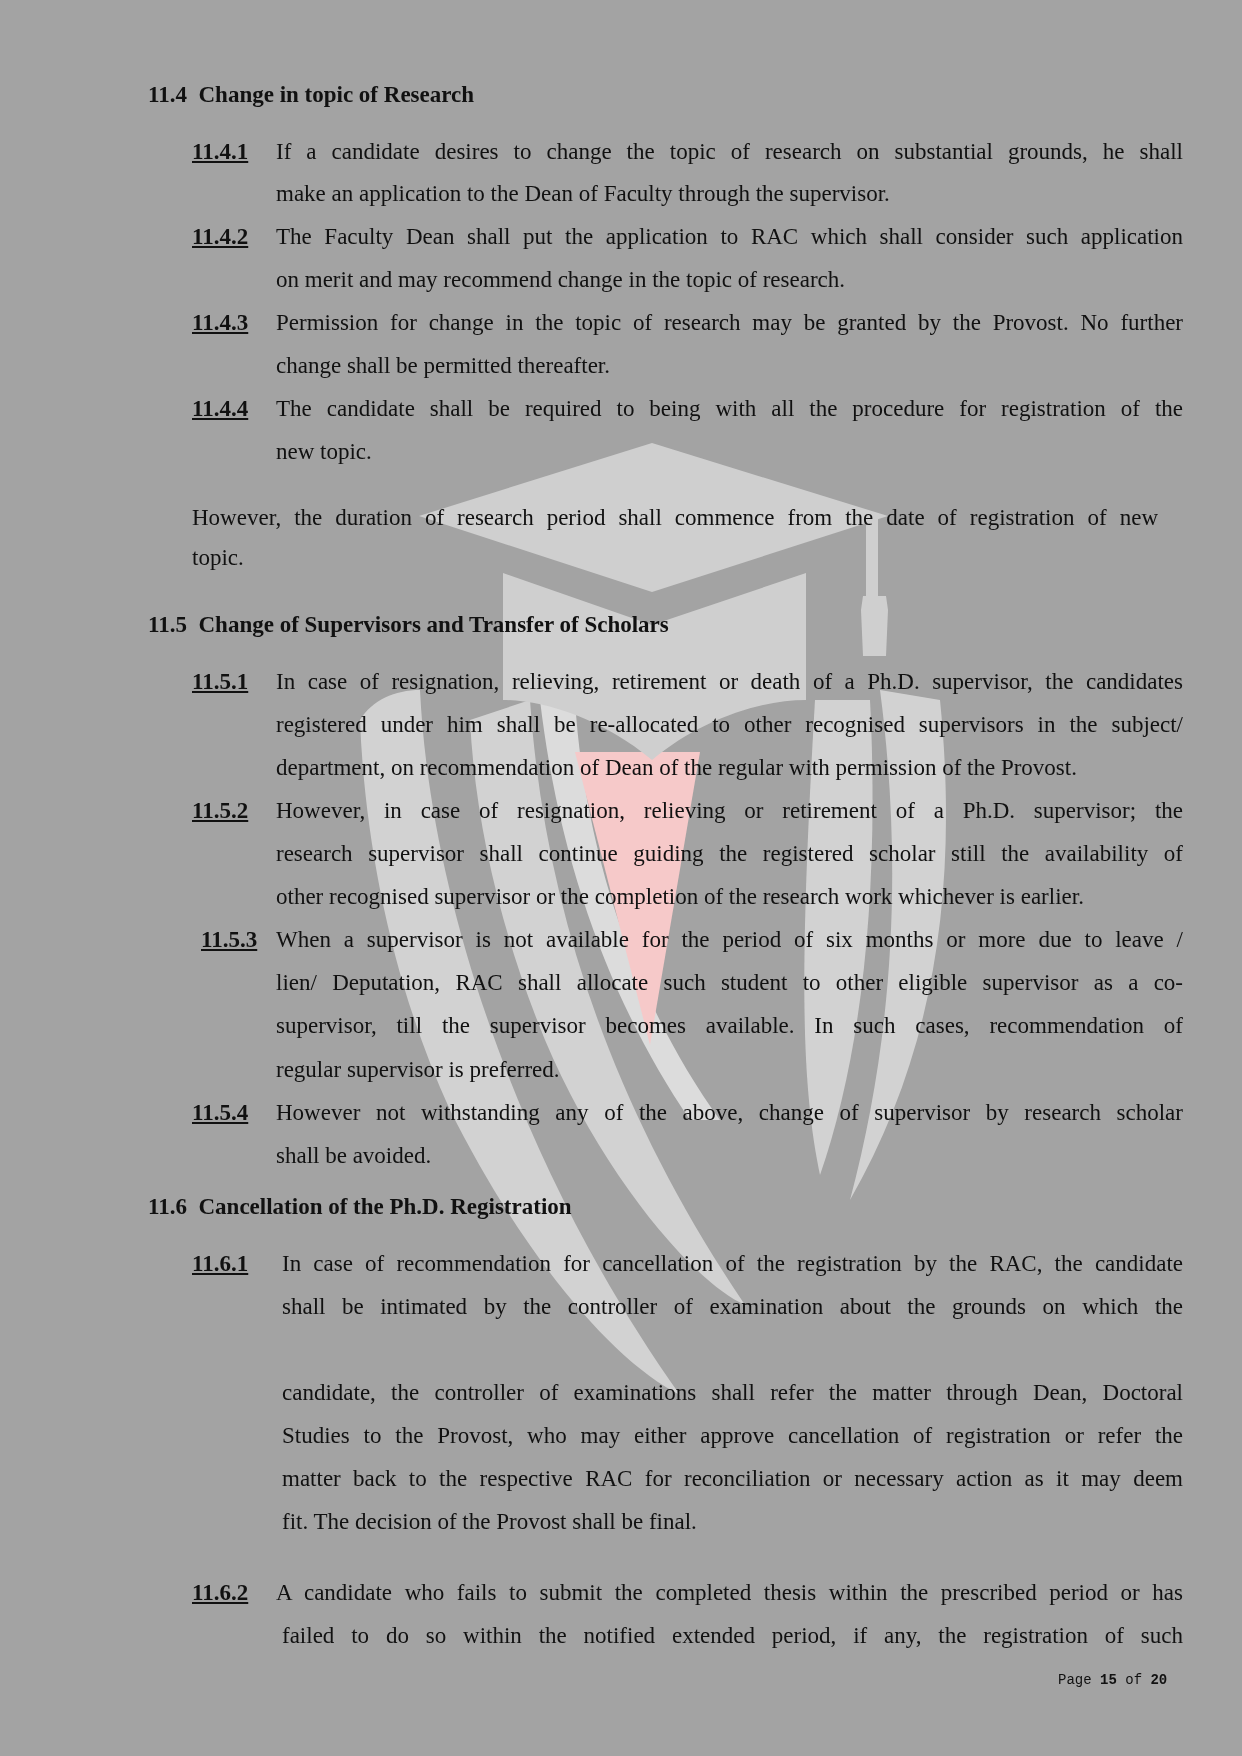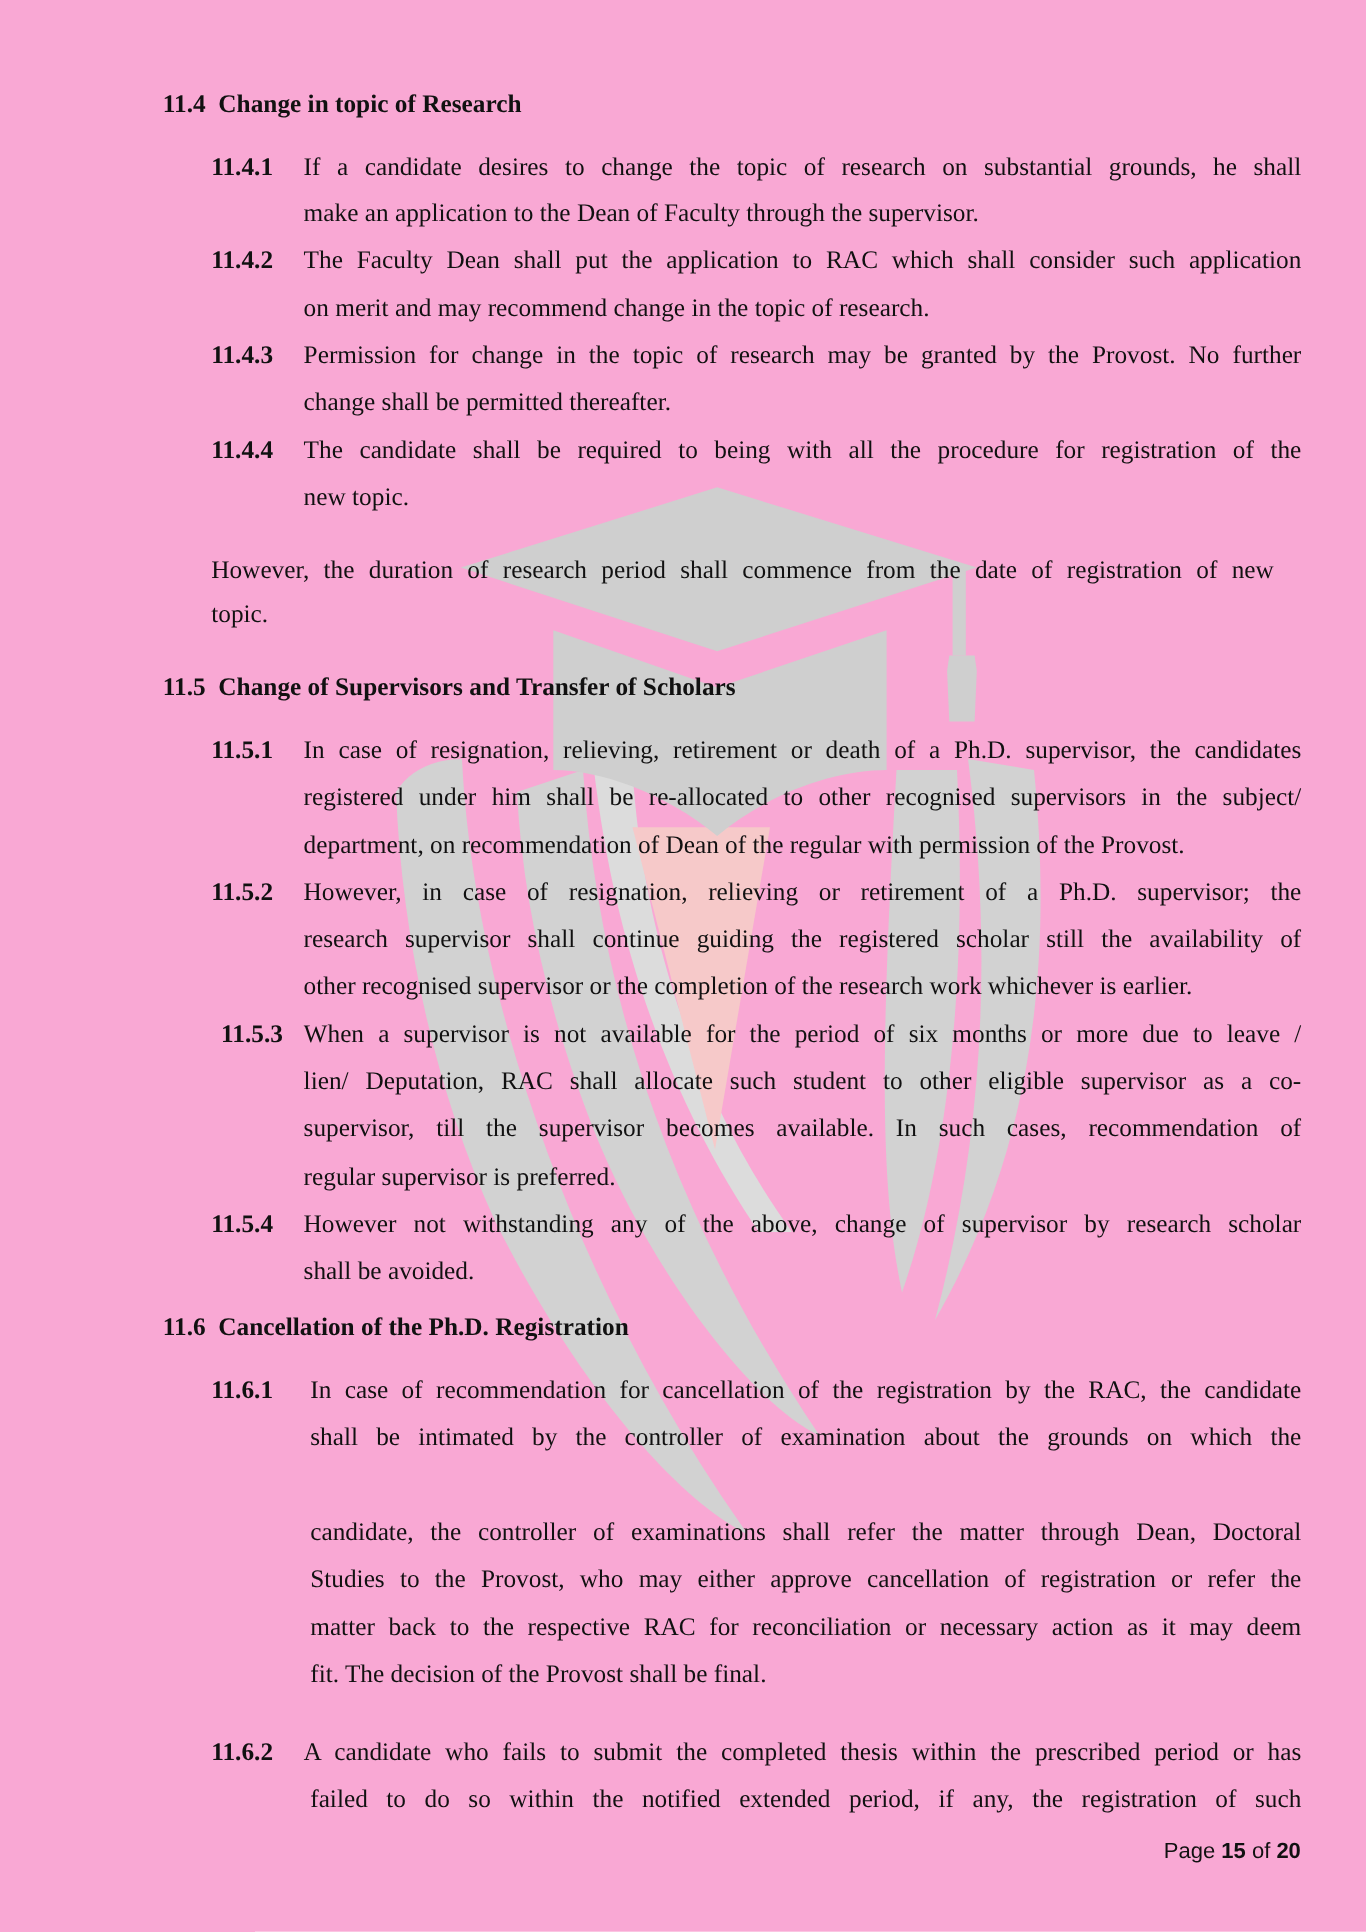--- a/index.html
+++ b/index.html
@@ -1,24 +1,24 @@
 <!DOCTYPE html>
 <html><head>
 <meta charset="utf-8">
 <style>
   html, body { margin: 0; padding: 0; background: #ffffff; }
   body { width: 1242px; height: 1756px; position: relative; overflow: hidden; }
-  #page { position: absolute; left: 0; top: 0; width: 1242px; height: 1756px; background: #f9a8d4; }
+  #page { position: absolute; left: 0; top: 0; width: 1242px; height: 1756px; background: #a3a3a3; }
   #watermark { position: absolute; left: 0; top: 0; width: 1242px; height: 1756px; z-index: 0; }
   .line { position: absolute; white-space: nowrap; font-family: "Liberation Serif", "DejaVu Serif", serif;
           font-size: 23px; line-height: 30px; color: #111; z-index: 1; }
   .just { text-align: justify; text-align-last: justify; white-space: normal; overflow: hidden; height: 30px; }
   .heading { font-weight: bold; font-size: 23px; }
-  .num { font-weight: bold; }
-  .footer { position: absolute; font-family: Liberation Sans, sans-serif; font-size: 20px; color: #111; z-index: 1; }
+  .num { font-weight: bold; text-decoration: underline; }
+  .footer { position: absolute; font-family: Liberation Mono, monospace; font-size: 14px; color: #111; z-index: 1; }
   .footer b { font-weight: bold; }
 </style>
 </head>
 <body>
 
 <div id="page">
 
   <svg id="watermark" viewBox="0 0 1242 1756" xmlns="http://www.w3.org/2000/svg">
     <g fill="#d2d2d2">
 

